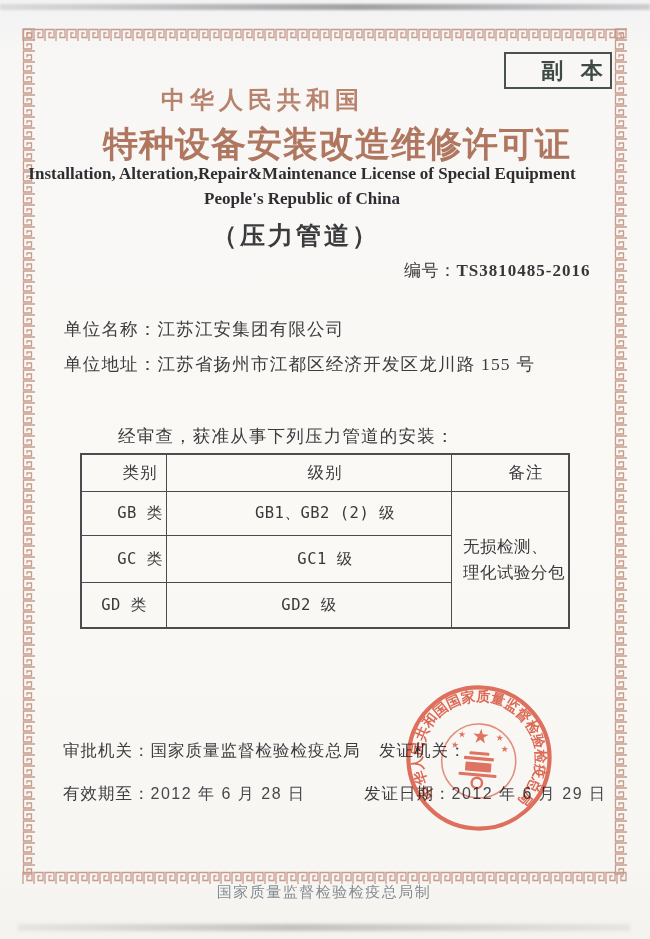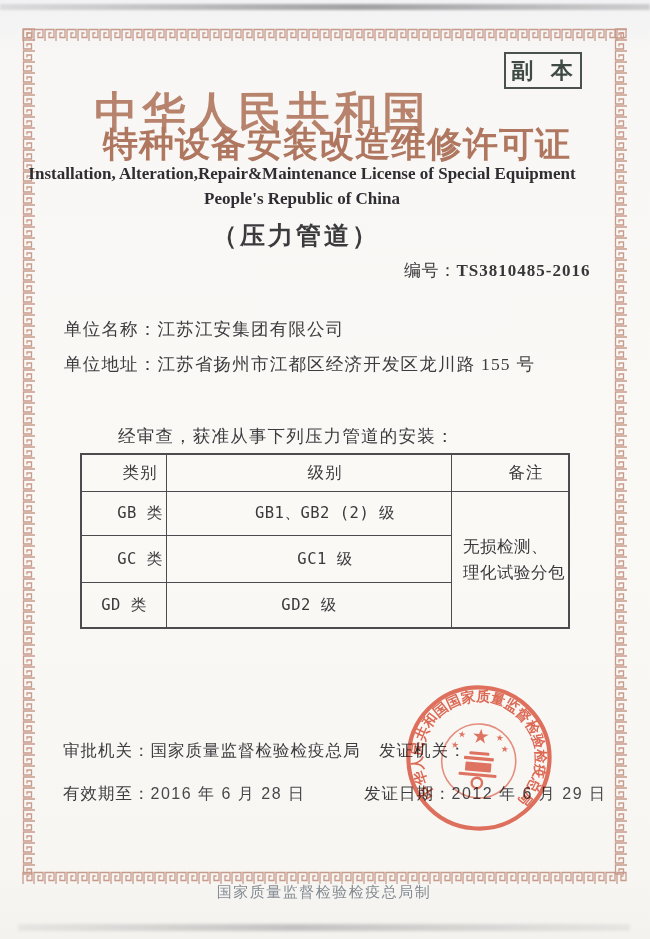--- a/index.html
+++ b/index.html
@@ -15,22 +15,22 @@
     filter:blur(1px);}
   .scan-bottom{left:18px;top:924px;width:612px;height:7px;
     background:linear-gradient(90deg,rgba(140,140,140,.12),rgba(105,105,107,.35) 45%,rgba(140,140,140,.12));
     filter:blur(1.4px);}
   
   .strip{position:absolute;}
   .strip path{fill:none;stroke:#c89a8b;stroke-width:1.3;}
   
   .badge{left:504px;top:52px;width:74px;height:33px;border:2.5px solid #49524d;
     display:flex;align-items:center;justify-content:center;
-    font-size:22px;font-weight:bold;color:#3f4a45;word-spacing:8px;letter-spacing:2px;}
-  .title1{left:0;top:84px;width:525px;text-align:center;font-size:43px;font-weight:bold;
+    font-size:22px;font-weight:bold;color:#3f4a45;word-spacing:8px;letter-spacing:2px;padding-left:30px;}
+  .title1{left:0;top:84px;width:525px;text-align:center;font-size:24px;font-weight:bold;
     color:#b8836d;letter-spacing:5px;}
   .title2{left:0;top:121px;width:650px;text-align:center;font-size:35px;font-weight:bold;
     color:#b07760;letter-spacing:1px;padding-left:12px;}
   .title-en{left:0;width:604px;text-align:center;font-weight:bold;color:#2e2e32;font-size:17px;}
   .en1{top:164px;} .en2{top:189px;}
   .category{left:0;top:219px;width:592px;text-align:center;font-size:25px;font-weight:bold;
     color:#3b3b3e;letter-spacing:3px;}
   .license-no{left:404px;top:259px;font-size:17px;color:#37373a;letter-spacing:.5px;}
   .license-no .num{font-family:"Liberation Serif","DejaVu Serif",serif;font-weight:bold;letter-spacing:1px;}
   .field{font-size:17.5px;color:#3c3c3e;letter-spacing:1.2px;}
@@ -117,21 +117,21 @@
     <div class="cell b-r mono">GD2 级</div>
   </div>
 
   <div class="abs foot f-approval">
     <span>审批机关：</span><span>国家质量监督检验检疫总局</span>
   </div>
   <div class="abs foot f-issue-org">
     <span>发证机关：</span>
   </div>
   <div class="abs foot f-valid">
-    <span>有效期至：</span><span class="val">2016 年 6 月 28 日</span>
+    <span>有效期至：</span><span class="val">2012 年 6 月 28 日</span>
   </div>
   <div class="abs foot f-issue-date">
     <span>发证日期：</span><span class="val">2012 年 6 月 29 日</span>
   </div>
 
   <svg class="abs seal" viewBox="0 0 170 170">
     <defs>
       <path id="sealArc" d="M 44.7,125.3 A 57,57 0 1 1 125.3,125.3" fill="none"></path>
     </defs>
     <g stroke="#e05740" fill="#e05740">

